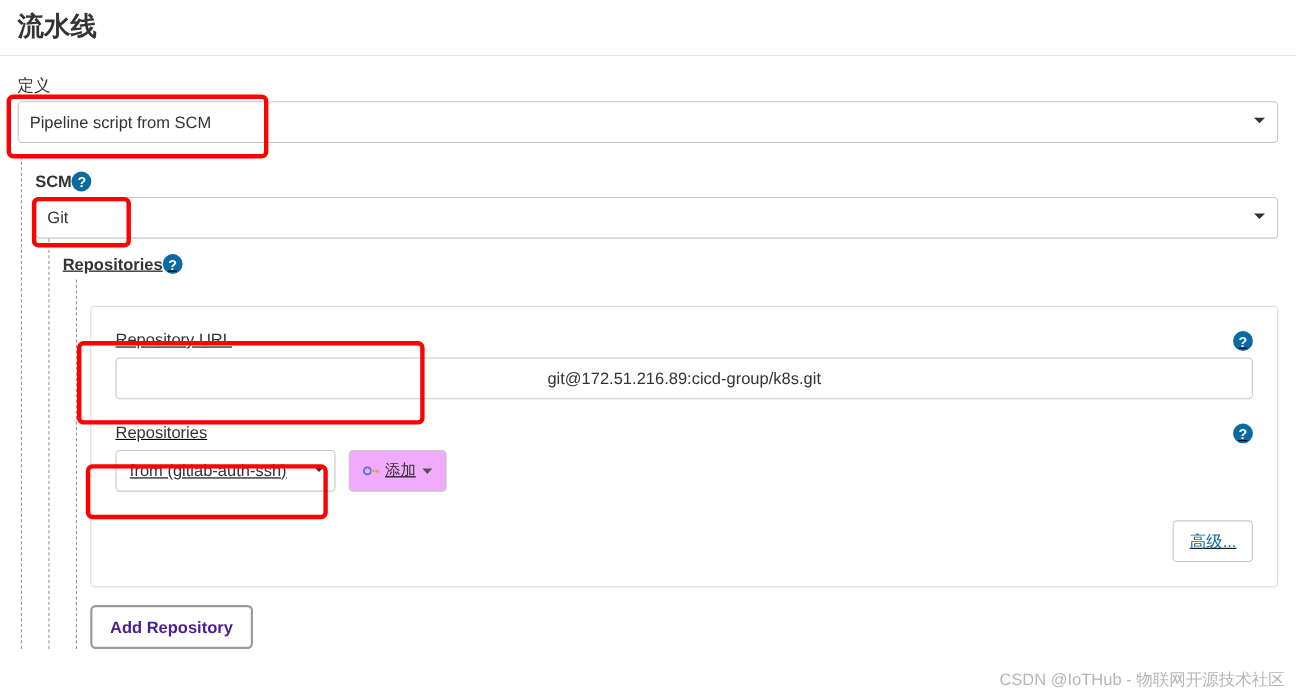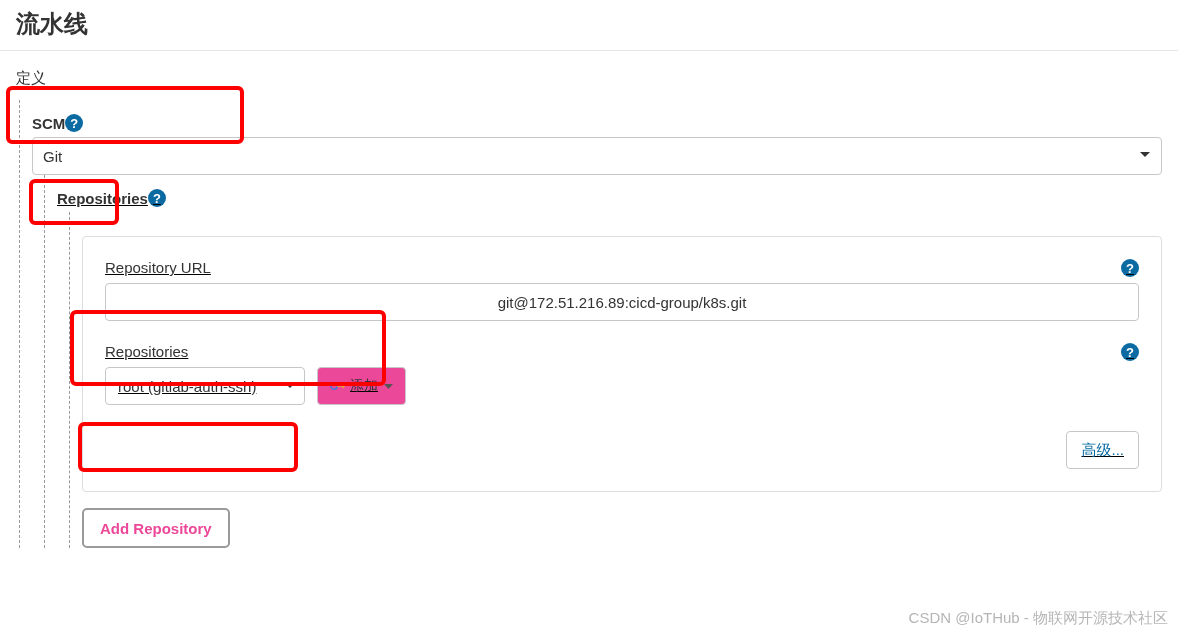--- a/index.html
+++ b/index.html
@@ -160,21 +160,21 @@
     .add-btn {
       display: inline-flex;
       align-items: center;
       gap: 6px;
       height: 38px;
       border: 1px solid #c7c7c7;
       border-radius: 4px;
       padding: 0 12px;
       font-size: 14px;
       color: #333;
-      background: #ec4899;
+      background: #f0abfc;
       cursor: pointer;
     }
     .key-icon {
       display: inline-block;
       width: 14px;
       height: 14px;
     }
     .adv-row {
       display: flex;
       justify-content: flex-end;
@@ -190,41 +190,49 @@
       background: #fff;
       cursor: pointer;
     }
     .add-repo-btn {
       height: 40px;
       border: 2px solid #9a9a9a;
       border-radius: 5px;
       padding: 0 16px;
       font-size: 15px;
       font-weight: 700;
-      color: #ec4899;
+      color: #4c1d95;
       background: #fff;
       cursor: pointer;
       margin-top: 16px;
     }
     .watermark {
       position: absolute;
       right: 10px;
       bottom: 6px;
       color: rgba(120,120,120,0.55);
       font-size: 15px;
       pointer-events: none;
     }
   </style>
 </head>
 <body>
 
 <h1 class="page-title">流水线</h1>
 
 <div class="content">
   <div class="def-label">定义</div>
+  <div class="select-row">
+    <span>Pipeline script from SCM</span>
+    <span class="chev">
+      <svg width="12" height="12" viewBox="0 0 12 12">
+          <path d="M1 3 L6 8 L11 3 Z" fill="#333"></path>
+        </svg>
+    </span>
+  </div>
 
   <div class="tree-wrap">
     <div class="tree-l1">
       <div class="section-label scm-section">
         <span>SCM</span>
         <span class="help-icon">?</span>
       </div>
       <div class="select-row select-scm">
         <span>Git</span>
         <span class="chev">
@@ -250,21 +258,21 @@
               <input class="text-input" type="text" value="git@172.51.216.89:cicd-group/k8s.git" style="">
             </div>
 
             <div class="field-group" style="margin-bottom:0;">
               <div class="field-label-row">
                 <span class="lbl">Repositories</span>
                 <span class="help-icon">?</span>
               </div>
               <div class="cred-row">
                 <div class="cred-select">
-                  <span>root (gitlab-auth-ssh)</span>
+                  <span>from (gitlab-auth-ssh)</span>
                   <span class="chev" style="margin-left:8px;">
                     <svg width="12" height="12" viewBox="0 0 12 12">
                         <path d="M1 3 L6 8 L11 3 Z" fill="#333"></path>
                       </svg>
                   </span>
                 </div>
                 <button class="add-btn">
                   <span class="key-icon">
                     <svg width="16" height="14" viewBox="0 0 16 14">
                       <circle cx="4" cy="7" r="3.2" fill="none" stroke="#4a77d4" stroke-width="1.6"></circle>

